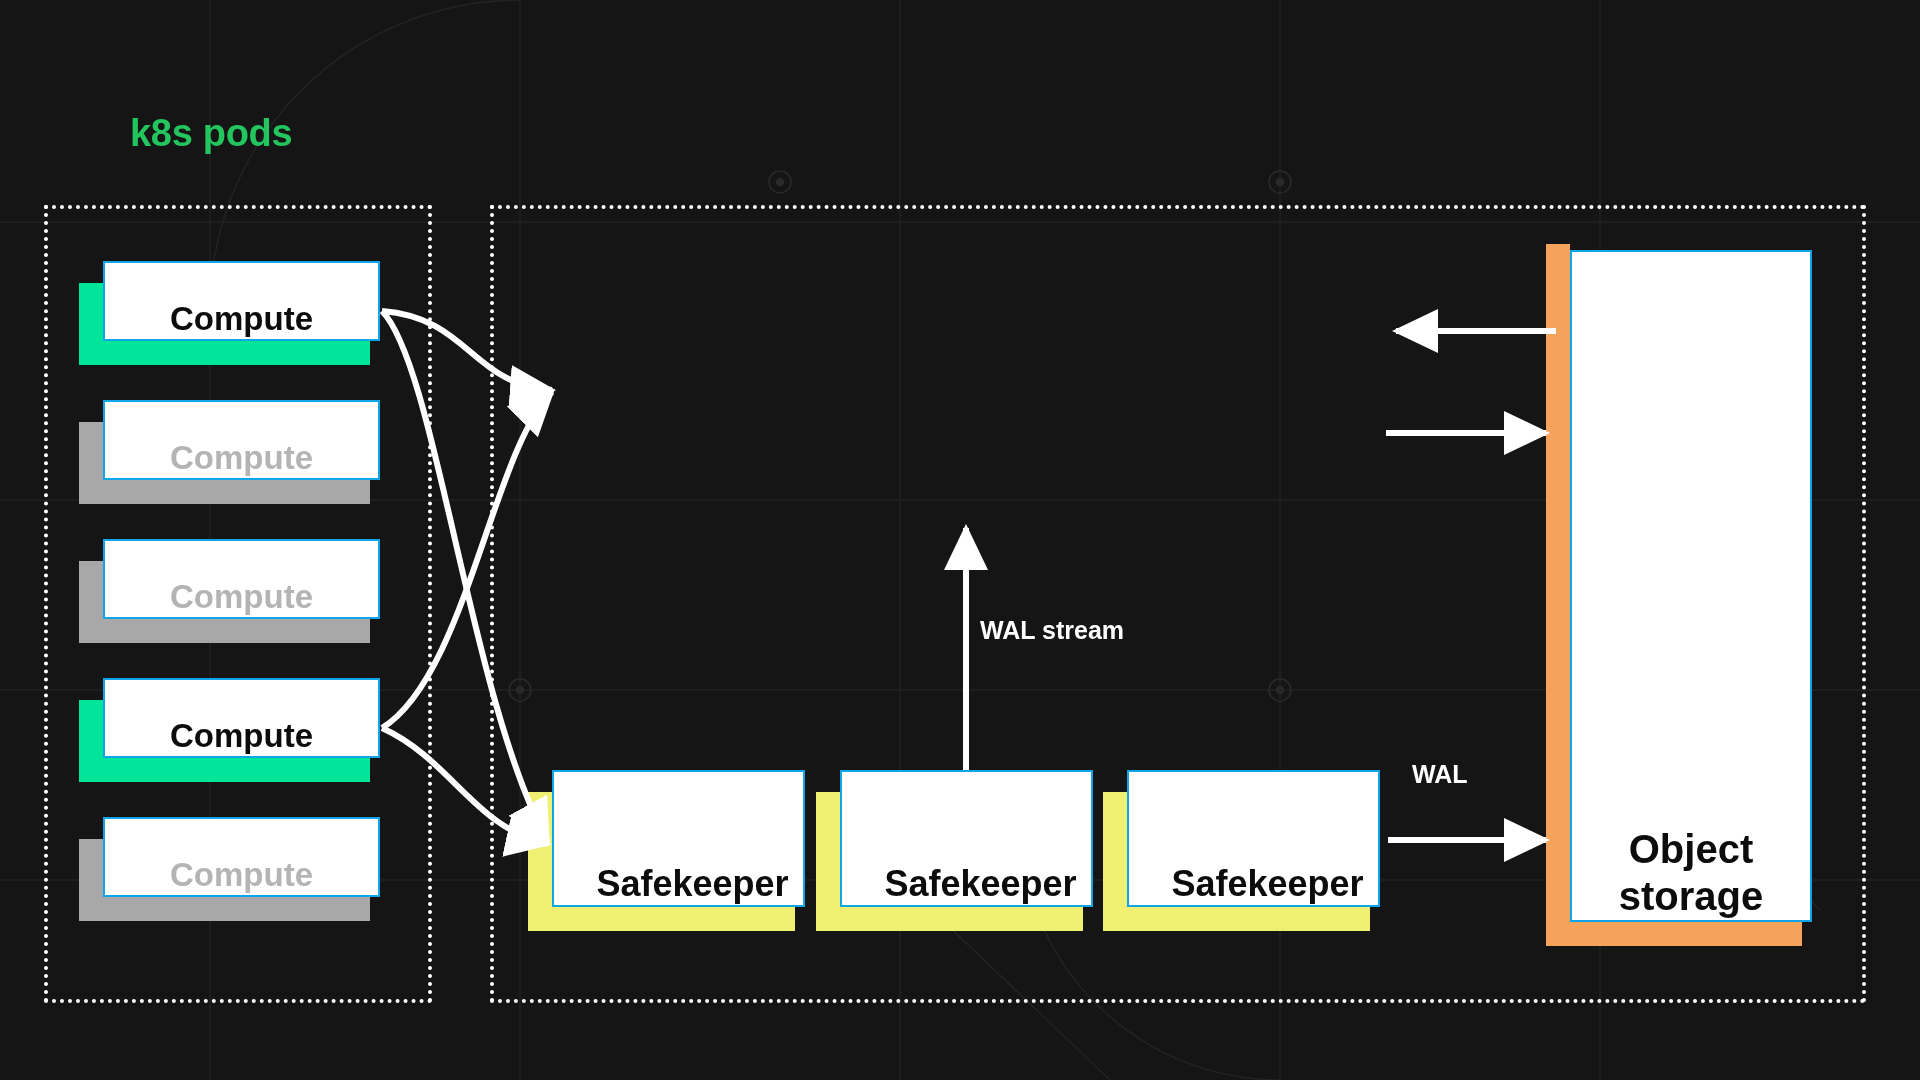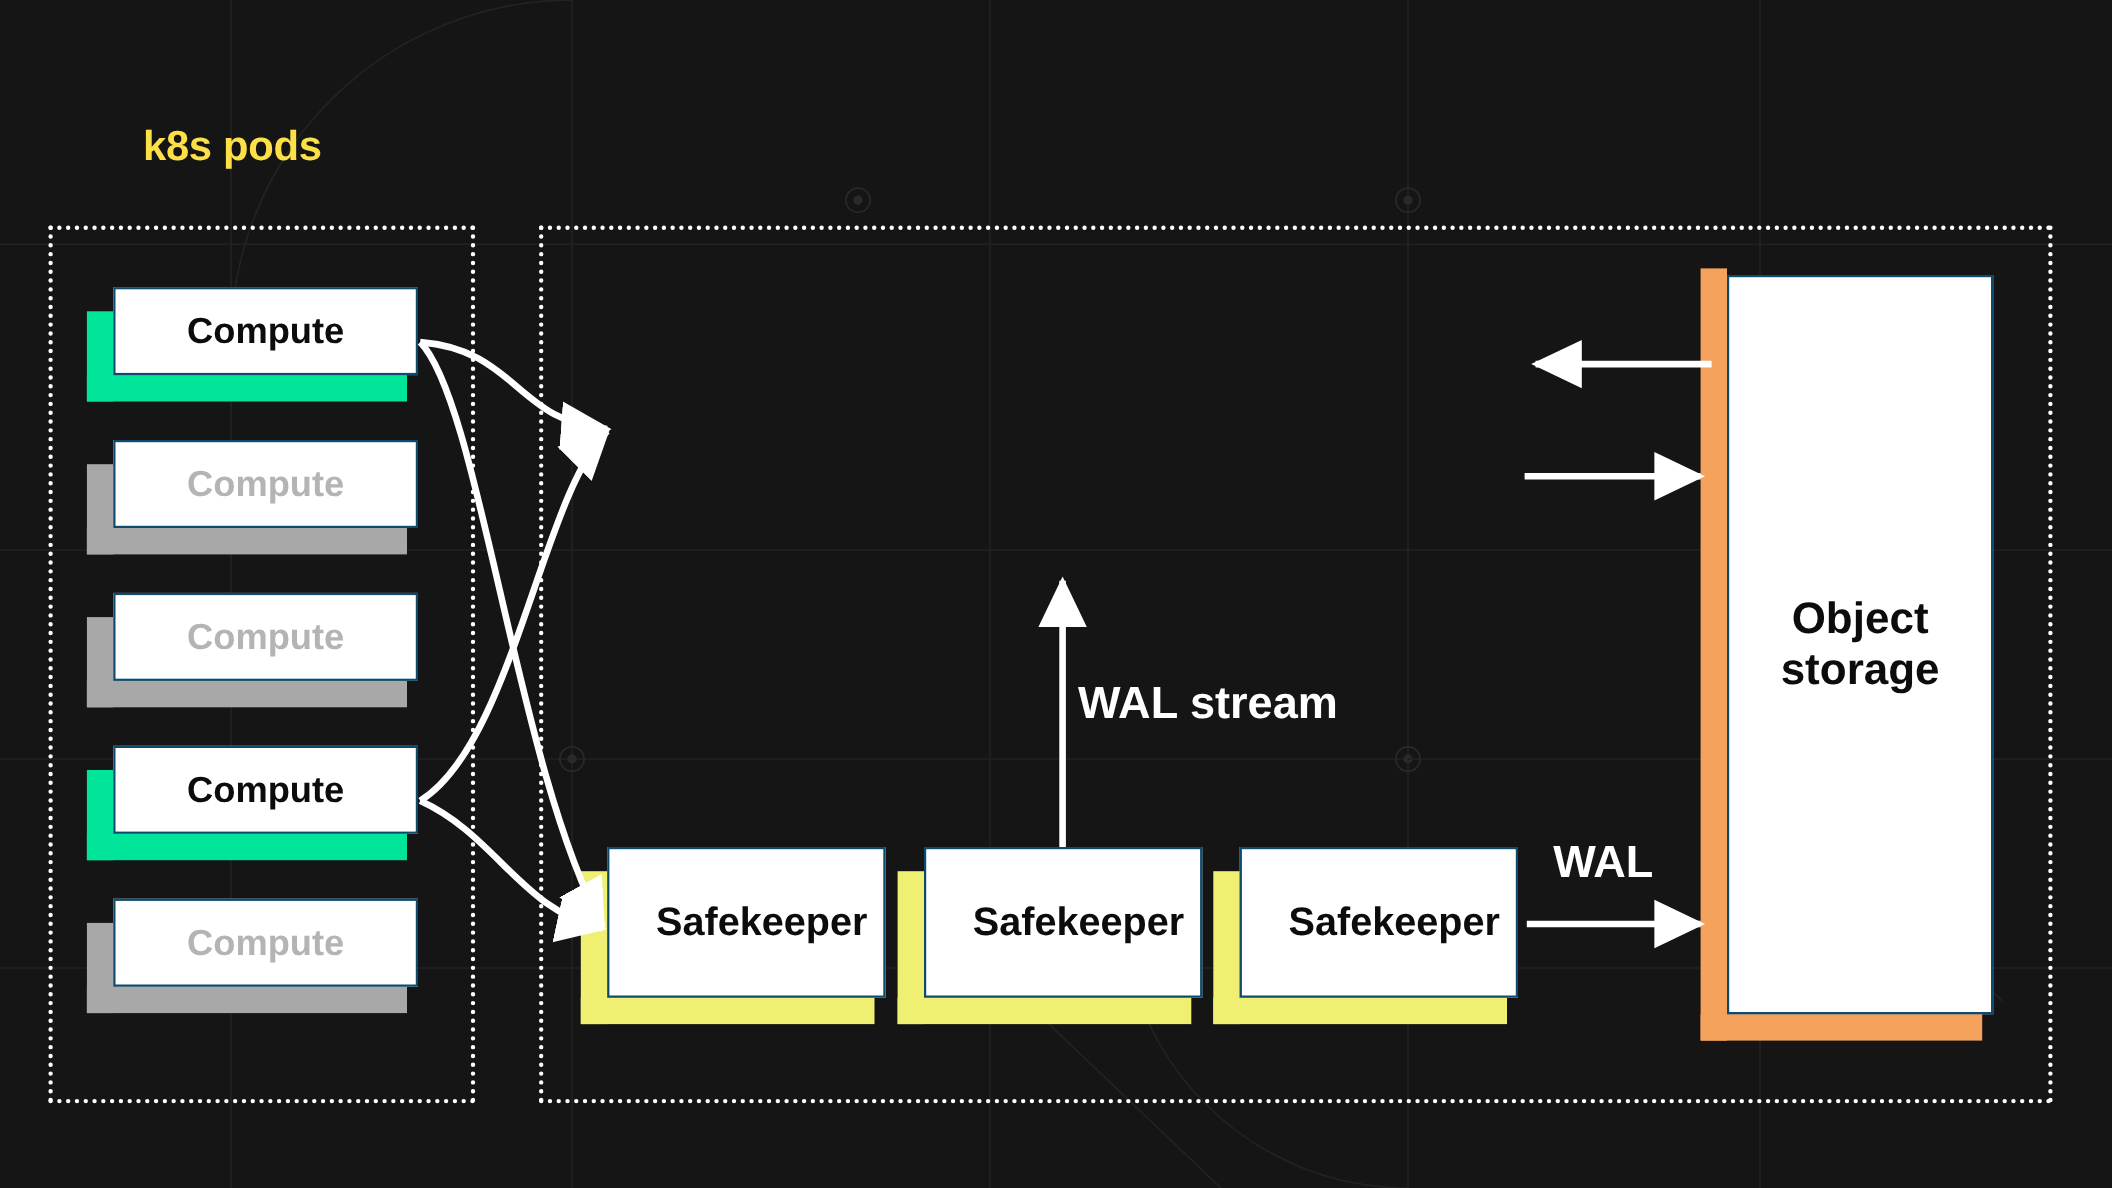--- a/index.html
+++ b/index.html
@@ -29,21 +29,21 @@
   .group-frame {
     position: absolute;
     border: 4px dotted #ffffff;
     z-index: 1;
   }
   #group-k8s   { left: 44px;  top: 205px; width: 380px;  height: 790px; }
   #group-store { left: 490px; top: 205px; width: 1368px; height: 790px; }
 
   .group-title {
     position: absolute;
-    color: #fde047;
+    color: #22c55e;
     font-size: 38px;
     font-weight: 700;
     letter-spacing: -0.3px;
     white-space: nowrap;
     z-index: 3;
   }
   #title-k8s   { left: 130px; top: 112px; }
   #title-store { left: 940px; top: 112px; }
 
   
@@ -65,23 +65,23 @@
   .node .shadowbar.horz {
     left: -24px;
     bottom: -24px;
     right: 10px;
     height: 24px;
   }
   .node .card {
     position: absolute;
     inset: 0;
     background: #ffffff;
-    border: 2px solid #0c4a6e;
+    border: 2px solid #0ea5e9;
     display: flex;
-    align-items: center;
+    align-items: flex-end;
     z-index: 2;
     box-sizing: border-box;
   }
   .node .card .label {
     width: 100%;
     text-align: center;
     font-size: 34px;
     font-weight: 700;
     color: #0c0c0c;
     line-height: 1.18;
@@ -103,21 +103,21 @@
     position: absolute;
     inset: 0;
     z-index: 6;
     pointer-events: none;
   }
 
   
   .edge-label {
     position: absolute;
     color: #ffffff;
-    font-size: 41px;
+    font-size: 25px;
     font-weight: 700;
     white-space: nowrap;
     z-index: 7;
   }
   #label-wal-stream { left: 980px; top: 616px; }
   #label-wal        { left: 1412px; top: 760px; }
 </style>
 </head>
 <body>
 

